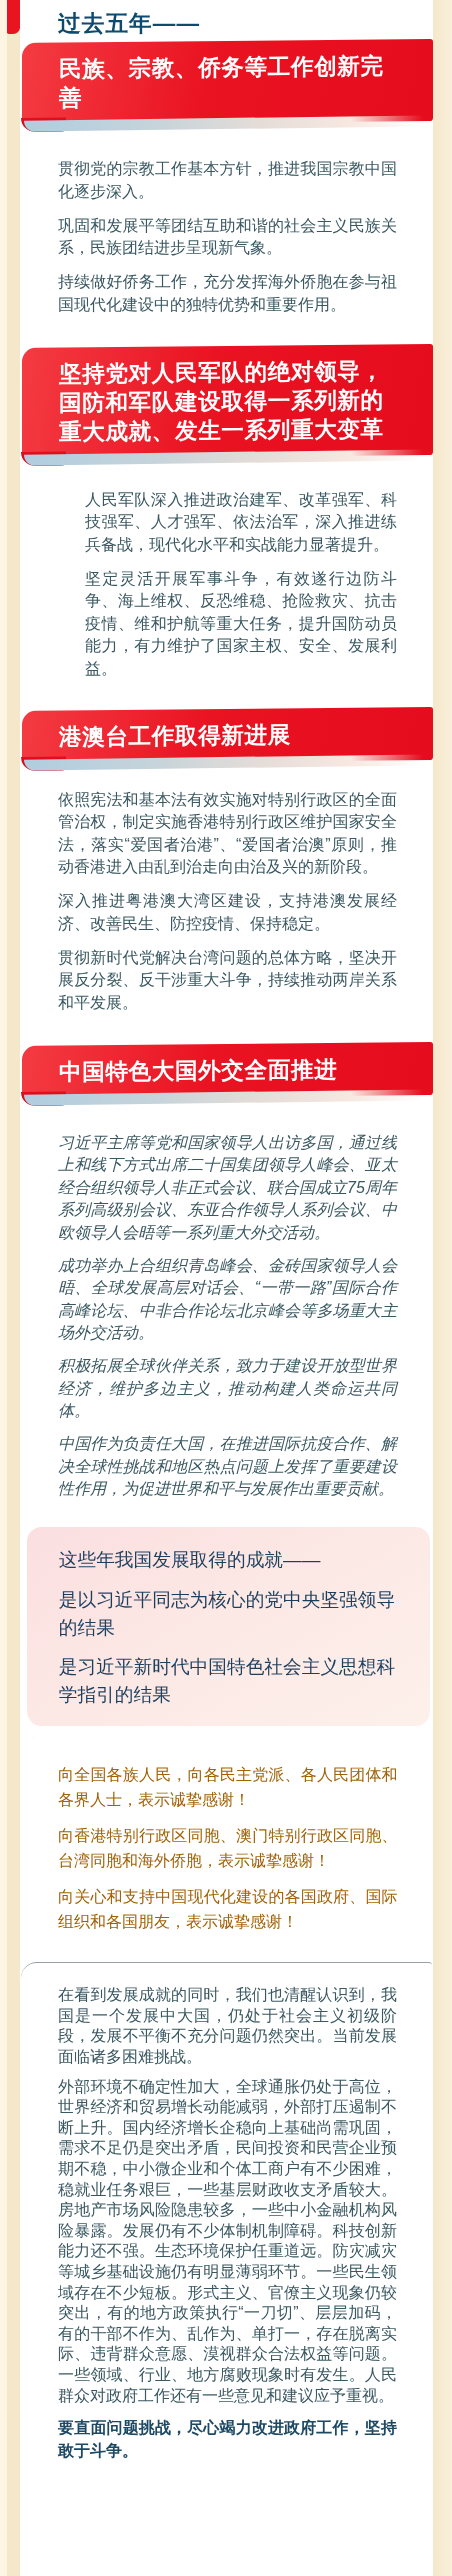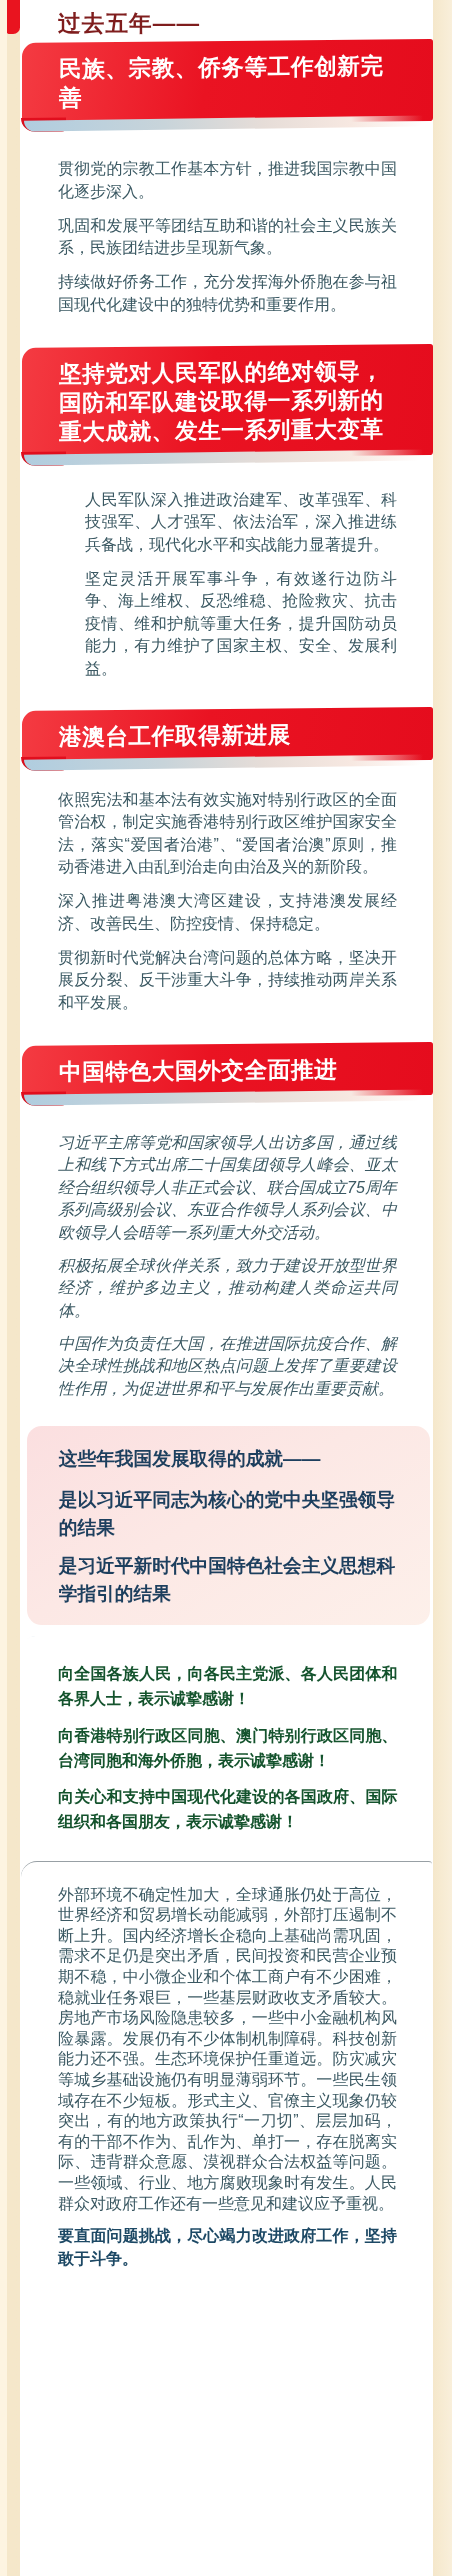--- a/index.html
+++ b/index.html
@@ -2,49 +2,49 @@
 <html style="font-size:9px"><head>
 <meta charset="utf-8">
 <style>
   html,body{margin:0;padding:0;}
   body{font-family:"Liberation Sans","DejaVu Sans",sans-serif;}
   .page{position:relative;width:452px;height:2576px;overflow:hidden;
         background:linear-gradient(90deg,#fdf4e1 0px,#fdf4e1 6.8px,#f5e7ca 7.3px,#f4e6c8 430px,#f9efdb 452px);}
   .panel{position:absolute;left:20px;top:0;width:413px;height:2576px;background:#ffffff;}
   .remnant{position:absolute;left:6.8px;top:0;width:13px;height:34px;background:#e9141f;border-radius:0 0 6.8px 1.7px;}
 
-  .page-title{margin:9px 0 0 38px;font-size:22.6px;line-height:29px;font-weight:700;color:#7f1d1d;letter-spacing:1.1px;}
+  .page-title{margin:9px 0 0 38px;font-size:22.6px;line-height:29px;font-weight:700;color:#0c4a6e;letter-spacing:1.1px;}
 
   .banner{position:relative;margin:3.4px 0 0 1.7px;color:#ffffff;font-weight:700;font-size:22.6px;line-height:29px;
           letter-spacing:0.6px;padding:12px 30.5px 12px 37px;border-radius:13.6px 2.8px 3.4px 2.8px;
           background:linear-gradient(100deg,#f43b42 0%,#ea1322 45%,#e50c1d 100%);transform:skewY(-0.55deg);}
   .banner::before{content:"";position:absolute;z-index:-2;left:-0.6px;bottom:-6.8px;width:45px;height:13.6px;
           background:linear-gradient(#e30e1e,#c90d19);border-radius:0 0 4.5px 16px;}
   .banner::after{content:"";position:absolute;z-index:-1;left:2.3px;right:10.2px;bottom:-6.2px;height:11.3px;
           border-radius:0 0 8px 12.4px;transform:skewY(-0.2deg);
           background:linear-gradient(90deg,#b0cddf 0%,#c8d4da 35%,#e6ddd8 60%,#f7e8e1 82%,rgba(250,240,235,0) 100%);}
   .banner.b2{margin-top:29px;} .banner.b3{margin-top:28px;} .banner.b4{margin-top:29px;}
 
   .body{padding:35px 36px 0 38px;color:#3a5862;font-size:16px;line-height:22.6px;text-align:justify;}
   .body.bB{padding-top:32px;margin-left:27px;} .body.bC{padding-top:27px;} .body.bD{padding-top:35px;}
   .body p{margin:0 0 11.3px 0;}
   .body.bD p{margin-bottom:10.2px;font-style:italic;}
   .body p:last-child{margin-bottom:0;}
 
   .pink{margin:26px 3.4px 0 6.8px;border-radius:14.7px;padding:19px 30.5px 17px 32px;
         background:linear-gradient(150deg,#fbdfe0 0%,#fce8e5 45%,#fdf0ea 100%);
-        color:#1d3f5e;font-weight:700;font-size:18.7px;line-height:28px;}
+        color:#1d3f5e;font-weight:400;font-size:18.7px;line-height:28px;}
   .pink .pink-heading{margin:0 0 12.4px 0;}
   .pink p{margin:0 0 10.2px 0;} .pink p:last-child{margin-bottom:0;}
 
   .thanks{position:relative;margin:11.3px 0 0 0;}
   .thanks::before{content:"";position:absolute;top:0;left:2.8px;right:14.7px;height:30.5px;border-radius:13.6px 13.6px 0 0;
         background:linear-gradient(90deg,#abcadd 0%,#c6d3da 40%,#e8ddd8 65%,#f7ece6 85%,#fbf3ee 100%);}
   .thanks-card{position:relative;margin:8px 3.4px 0 1.1px;background:#ffffff;border-radius:14.7px 14.7px 0 0;
-        padding:25px 32px 13.6px 37px;color:#14532d;font-weight:700;font-size:16px;line-height:25px;text-align:justify;}
+        padding:25px 32px 13.6px 37px;color:#a16207;font-weight:400;font-size:16px;line-height:25px;text-align:justify;}
   .thanks-card p{margin:0 0 11.3px 0;} .thanks-card p:last-child{margin-bottom:0;}
 
   .final-card{position:relative;margin:13.6px 1.1px 0 1.1px;border-top:1.1px solid #98a0a5;
         border-top-left-radius:16px;border-top-right-radius:3.4px;
         padding:22.6px 35px 0 37px;color:#3a5862;font-size:16px;line-height:20.6px;text-align:justify;}
   .final-card p{margin:0 0 9px 0;}
   .final-card .em{color:#1d4965;font-weight:700;line-height:22.6px;margin-top:11.3px;}
 </style>
 </head>
 <body>
@@ -85,40 +85,42 @@
         <p>贯彻新时代党解决台湾问题的总体方略，坚决开展反分裂、反干涉重大斗争，持续推动两岸关系和平发展。</p>
       </div>
     </section>
 
     <section>
       <div class="banner b4">
         <span>中国特色大国外交全面推进</span>
       </div>
       <div class="body bD">
         <p>习近平主席等党和国家领导人出访多国，通过线上和线下方式出席二十国集团领导人峰会、亚太经合组织领导人非正式会议、联合国成立75周年系列高级别会议、东亚合作领导人系列会议、中欧领导人会晤等一系列重大外交活动。</p>
+        <p>成功举办上合组织青岛峰会、金砖国家领导人会晤、全球发展高层对话会、“一带一路”国际合作高峰论坛、中非合作论坛北京峰会等多场重大主场外交活动。</p>
         <p>积极拓展全球伙伴关系，致力于建设开放型世界经济，维护多边主义，推动构建人类命运共同体。</p>
         <p>中国作为负责任大国，在推进国际抗疫合作、解决全球性挑战和地区热点问题上发挥了重要建设性作用，为促进世界和平与发展作出重要贡献。</p>
       </div>
     </section>
 
     <div class="pink">
       <p class="pink-heading">这些年我国发展取得的成就——</p>
       <p>是以习近平同志为核心的党中央坚强领导的结果</p>
       <p>是习近平新时代中国特色社会主义思想科学指引的结果</p>
     </div>
 
     <div class="thanks">
       <div class="thanks-card">
         <p>向全国各族人民，向各民主党派、各人民团体和各界人士，表示诚挚感谢！</p>
         <p>向香港特别行政区同胞、澳门特别行政区同胞、台湾同胞和海外侨胞，表示诚挚感谢！</p>
         <p>向关心和支持中国现代化建设的各国政府、国际组织和各国朋友，表示诚挚感谢！</p>
       </div>
     </div>
 
     <div class="final-card">
+      <p>在看到发展成就的同时，我们也清醒认识到，我国是一个发展中大国，仍处于社会主义初级阶段，发展不平衡不充分问题仍然突出。当前发展面临诸多困难挑战。</p>
       <p>外部环境不确定性加大，全球通胀仍处于高位，世界经济和贸易增长动能减弱，外部打压遏制不断上升。国内经济增长企稳向上基础尚需巩固，需求不足仍是突出矛盾，民间投资和民营企业预期不稳，中小微企业和个体工商户有不少困难，稳就业任务艰巨，一些基层财政收支矛盾较大。房地产市场风险隐患较多，一些中小金融机构风险暴露。发展仍有不少体制机制障碍。科技创新能力还不强。生态环境保护任重道远。防灾减灾等城乡基础设施仍有明显薄弱环节。一些民生领域存在不少短板。形式主义、官僚主义现象仍较突出，有的地方政策执行“一刀切”、层层加码，有的干部不作为、乱作为、单打一，存在脱离实际、违背群众意愿、漠视群众合法权益等问题。一些领域、行业、地方腐败现象时有发生。人民群众对政府工作还有一些意见和建议应予重视。</p>
       <p class="em">要直面问题挑战，尽心竭力改进政府工作，坚持敢于斗争。</p>
     </div>
 
   </div>
 
   <div class="remnant"></div>
 </div>
 
 

